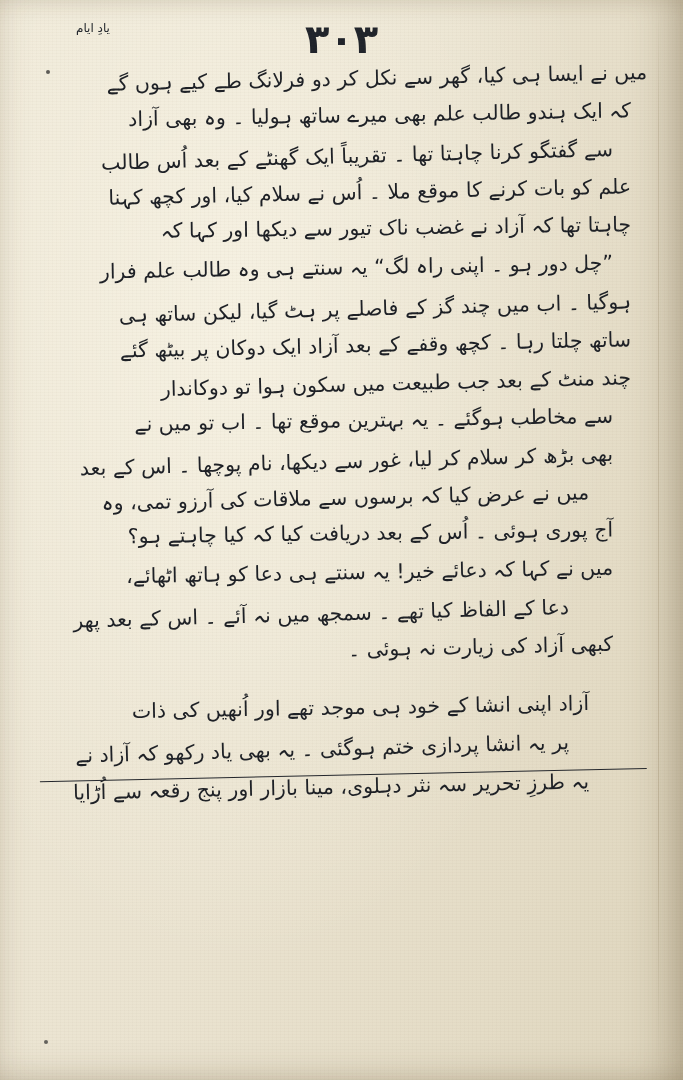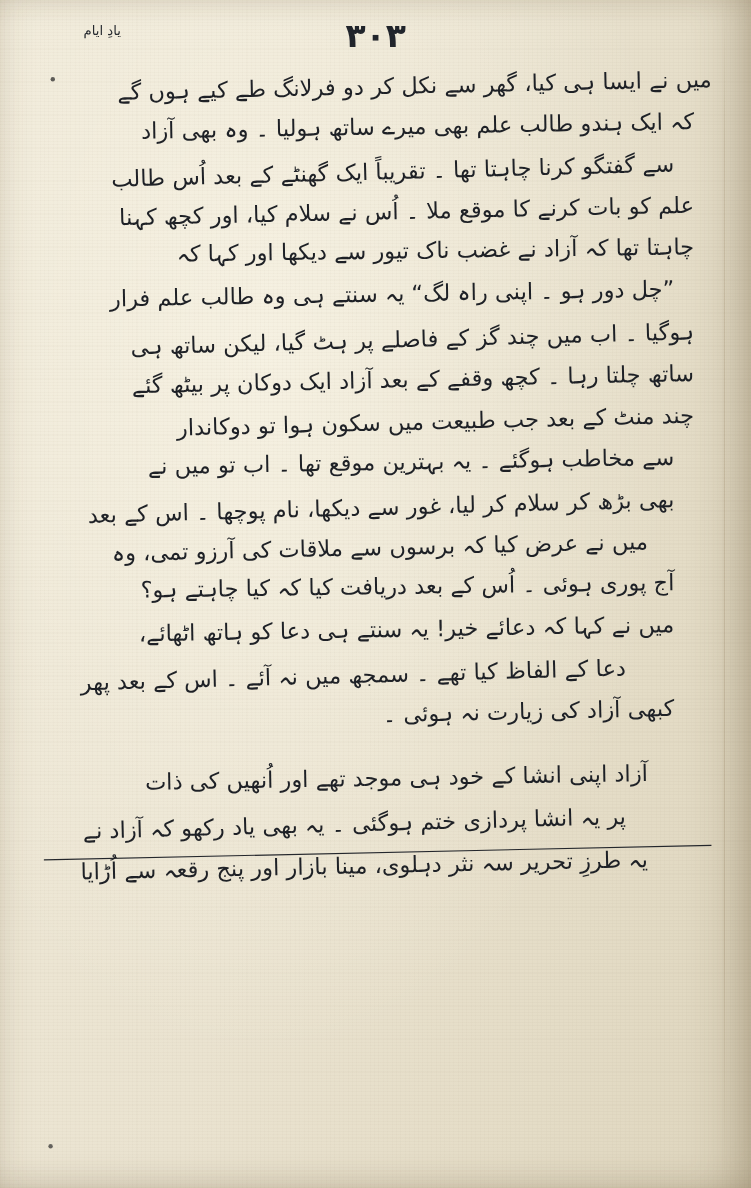--- a/index.html
+++ b/index.html
@@ -58,21 +58,21 @@
     right: 0;
     height: 78px;
   }
   .page-number {
     position: absolute;
     top: 16px;
     left: 0;
     right: 0;
     text-align: center;
     font-family: "DejaVu Sans", sans-serif;
-    font-size: 30px;
+    font-size: 40px;
     font-weight: 700;
     color: #20242b;
     letter-spacing: 1px;
   }
   .running-head {
     position: absolute;
     top: 22px;
     left: 76px;
     font-family: "DejaVu Sans", sans-serif;
     font-size: 12px;

